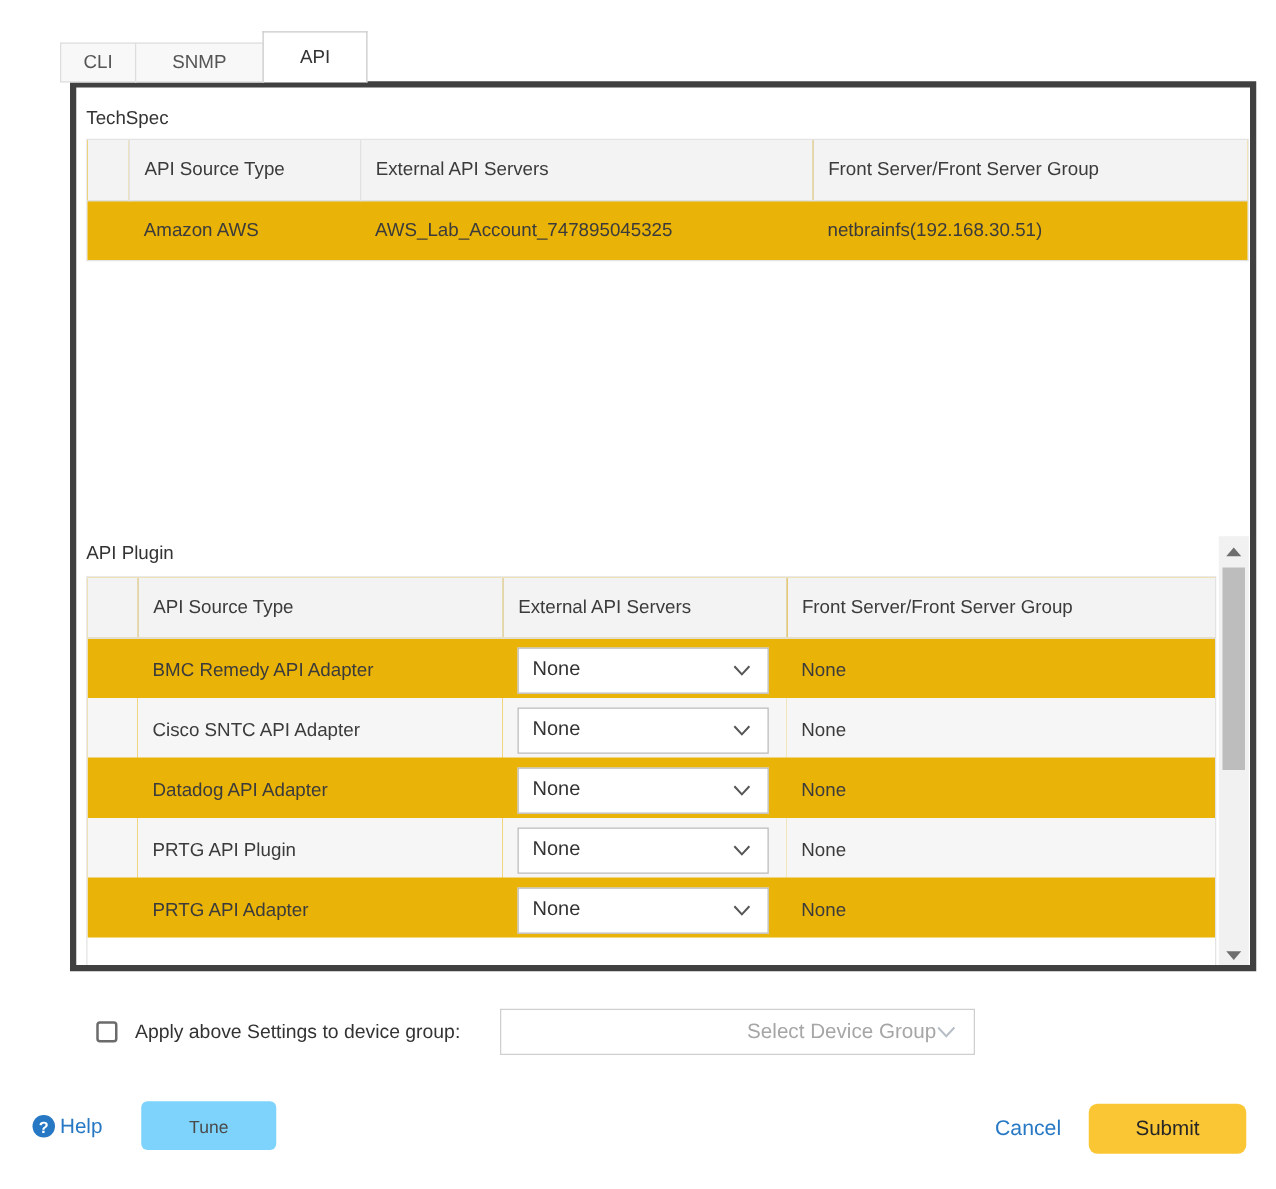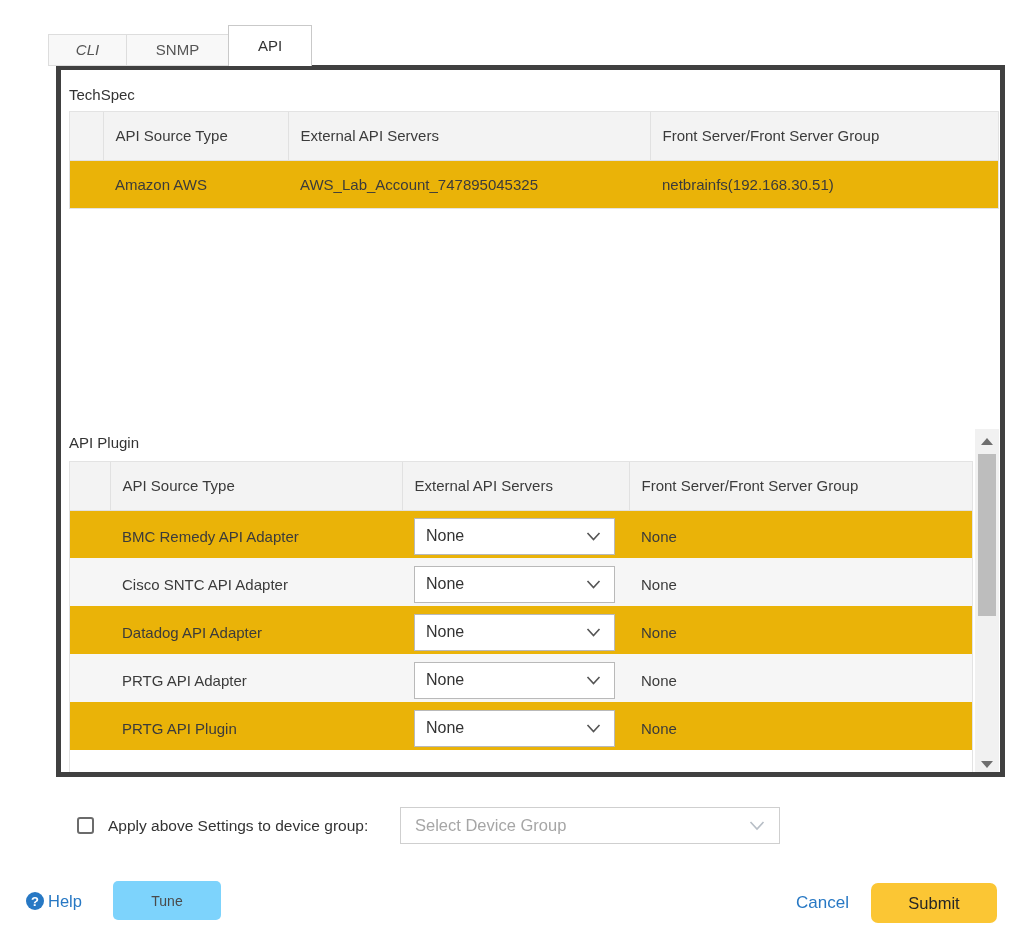--- a/index.html
+++ b/index.html
@@ -14,21 +14,21 @@
   .tabs { position:absolute; left:48px; top:25px; height:41px; display:flex; align-items:flex-end; z-index:3; }
   .tab {
     height:32px; line-height:30px; text-align:center; background:#f8f8f8;
     border:1px solid #dddddd; color:#555; font-size:15px; cursor:default;
   }
   .tab + .tab { margin-left:-1px; }
   .tab.active {
     height:41px; line-height:39px; background:#ffffff; border:1px solid #c9c9c9;
     border-bottom:none; color:#333; z-index:4; position:relative;
   }
-  .tab-cli { width:79px;font-style:italic; }
+  .tab-cli { width:61px; }
   .tab-snmp { width:103px; }
   .tab-api { width:84px; }
 
   
   .panel {
     position:absolute; left:56px; top:65px; width:949px; height:712px;
     background:#ffffff; border:5px solid #404040; z-index:2; overflow:hidden;
   }
   .section-label { position:absolute; left:8px; font-size:15px; color:#333; }
   .label-techspec { top:16px; }
@@ -81,21 +81,21 @@
 
   
   .apply-checkbox {
     position:absolute; left:77px; top:817px; width:17px; height:17px;
     border:2px solid #6b6b6b; border-radius:3px; background:#fff;
   }
   .apply-label { position:absolute; left:108px; top:817px; font-size:15.5px; color:#333; }
   .device-group-select {
     position:absolute; left:400px; top:807px; width:380px; height:37px;
     border:1px solid #cfcfcf; background:#fff; display:flex; align-items:center;
-    justify-content:space-between; padding:0 14px; font-size:16.5px; color:#a6a6a6;
+    justify-content:flex-end; padding:0 14px; font-size:16.5px; color:#a6a6a6;
   }
 
   
   .help-icon {
     position:absolute; left:26px; top:892px; width:18px; height:18px; border-radius:50%;
     background:#2778c4; color:#fff; font-size:13px; font-weight:bold;
     display:flex; align-items:center; justify-content:center; cursor:pointer;
   }
   .help-link { position:absolute; left:48px; top:892px; font-size:16.5px; color:#2778c4; cursor:pointer; }
   .tune-button {
@@ -209,36 +209,36 @@
                   <svg width="15" height="9" viewBox="0 0 15 9">
                     <polyline points="1.5,1 7.5,7.5 13.5,1" fill="none" stroke="#555" stroke-width="1.6"></polyline>
                   </svg>
                 </span>
             </div>
           </td>
           <td>None</td>
         </tr>
         <tr>
           <td></td>
+          <td>PRTG API Plugin</td>
+          <td>
+            <div class="none-select">
+              <span>None</span>
+              <span class="chev">
+                  <svg width="15" height="9" viewBox="0 0 15 9">
+                    <polyline points="1.5,1 7.5,7.5 13.5,1" fill="none" stroke="#555" stroke-width="1.6"></polyline>
+                  </svg>
+                </span>
+            </div>
+          </td>
+          <td>None</td>
+        </tr>
+        <tr>
+          <td></td>
           <td>PRTG API Adapter</td>
-          <td>
-            <div class="none-select">
-              <span>None</span>
-              <span class="chev">
-                  <svg width="15" height="9" viewBox="0 0 15 9">
-                    <polyline points="1.5,1 7.5,7.5 13.5,1" fill="none" stroke="#555" stroke-width="1.6"></polyline>
-                  </svg>
-                </span>
-            </div>
-          </td>
-          <td>None</td>
-        </tr>
-        <tr>
-          <td></td>
-          <td>PRTG API Plugin</td>
           <td>
             <div class="none-select">
               <span>None</span>
               <span class="chev">
                   <svg width="15" height="9" viewBox="0 0 15 9">
                     <polyline points="1.5,1 7.5,7.5 13.5,1" fill="none" stroke="#555" stroke-width="1.6"></polyline>
                   </svg>
                 </span>
             </div>
           </td>

